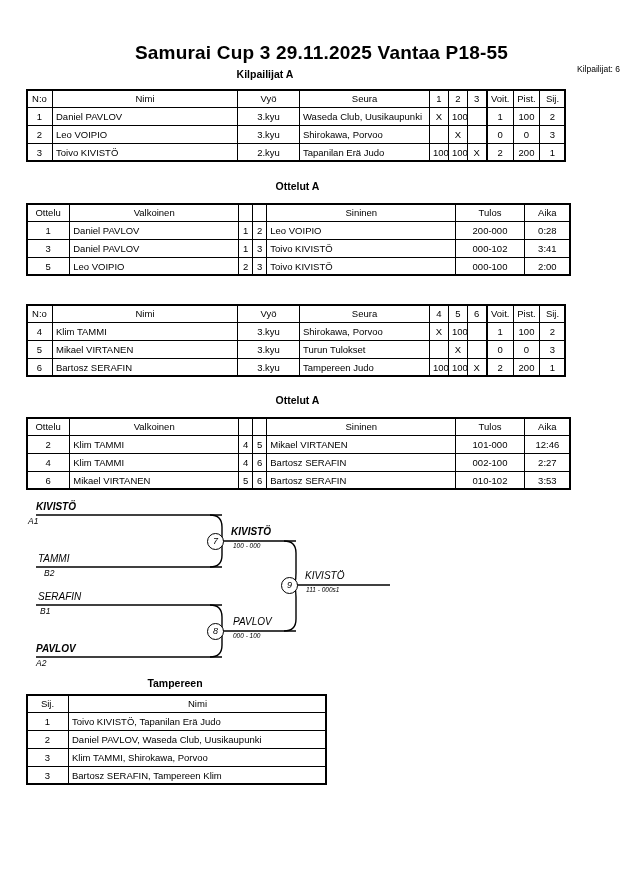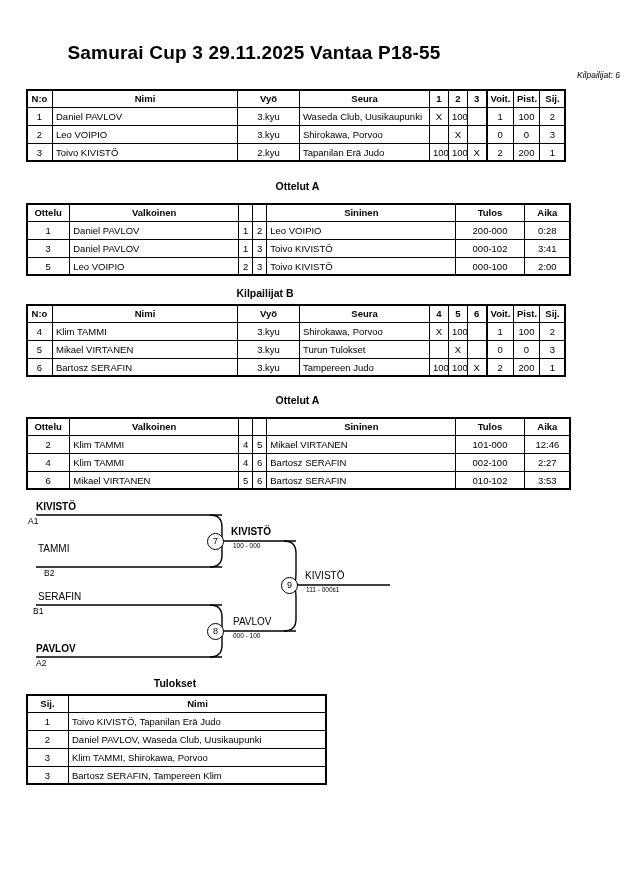--- a/index.html
+++ b/index.html
@@ -15,31 +15,30 @@
     color: #000000;
     overflow: hidden;
   }
   .page { position: relative; width: 630px; height: 891px; }
 
   
   .doc-title {
     position: absolute;
     left: 0; top: 42px;
     width: 508px;
-    text-align: center;
+    text-align: right;
     font-size: 19px;
     font-weight: bold;
     letter-spacing: 0.2px;
   }
   .competitor-count {
     position: absolute;
-    right: 10px; top: 70px;
+    right: 10px; top: 64px;
     font-size: 8.5px;
     text-align: right;
-    font-style: italic;
   }
   .section-caption {
     position: absolute;
     font-size: 10.5px;
     font-weight: bold;
     text-align: center;
   }
 
   
   table.grid {
@@ -52,21 +51,21 @@
   table.grid td, table.grid th {
     border: 1px solid #000;
     padding: 0 3px;
     height: 17px;
     font-weight: normal;
     line-height: 15px;
     overflow: hidden;
     white-space: nowrap;
   }
   table.grid thead th {
-    font-weight: bold;
+    font-weight: normal;
     text-align: center;
     height: 17px;
   }
   .c { text-align: center; }
   .l { text-align: left; }
   .b { font-weight: bold; }
   .thickleft { border-left: 2px solid #000 !important; }
 
   
   .frame {
@@ -96,21 +95,21 @@
   .match-tbl col.blue  { width: 188px; }
   .match-tbl col.tulos { width: 68px; }
   .match-tbl col.aika  { width: 46px; }
 
   
   .res-tbl { width: 300px; }
   .res-tbl col.sij  { width: 42px; }
   .res-tbl col.nimi { width: 258px; }
 
   
-  .bracket { position: absolute; left: 0; top: 495px; width: 520px; height: 180px; }
+  .bracket { position: absolute; left: 0; top: 495px; width: 520px; height: 180px; font-style: italic; }
   .bracket svg { position: absolute; left: 0; top: 0; }
   .bk-label {
     position: absolute;
     font-size: 10px;
     font-weight: bold;
     white-space: nowrap;
   }
   .bk-label.plain { font-weight: normal; }
   .bk-seed {
     position: absolute;
@@ -134,20 +133,21 @@
   }
 </style>
 </head>
 <body>
 
 <div class="page">
 
   <div class="doc-title">Samurai Cup 3  29.11.2025  Vantaa   P18-55</div>
   <div class="competitor-count">Kilpailijat: 6</div>
 
+  <div class="section-caption" style="left:25px; top:68px; width:480px;">Kilpailijat A</div>
 
   <table class="grid pool-tbl" id="pool-a-table" style="left:26px; top:89px;">
     <colgroup>
       <col class="no">
         <col class="nimi">
         <col class="vyo">
         <col class="seura">
       <col class="m">
         <col class="m">
         <col class="m">
@@ -256,21 +256,20 @@
           <td class="l">Leo VOIPIO</td>
           <td class="c">2</td>
           <td class="c">3</td>
           <td class="l b">Toivo KIVISTÖ</td>
           <td class="c">000-100</td>
           <td class="c">2:00</td>
         </tr>
       </tbody>
   </table>
 
-  <div class="section-caption" style="left:25px; top:287px; width:480px;">Kilpailijat B</div>
 
   <table class="grid pool-tbl" id="pool-b-table" style="left:26px; top:304px;">
     <colgroup>
       <col class="no">
         <col class="nimi">
         <col class="vyo">
         <col class="seura">
       <col class="m">
         <col class="m">
         <col class="m">
@@ -407,43 +406,43 @@
 
       <path d="M 284 46 Q 296 46 296 58 L 296 78 Q 296 90 292 90" fill="none" stroke="#000" stroke-width="1.4"></path>
       <path d="M 284 136 Q 296 136 296 124 L 296 102 Q 296 90 292 90" fill="none" stroke="#000" stroke-width="1.4"></path>
 
       <line x1="296" y1="90" x2="390" y2="90" stroke="#000" stroke-width="1.4"></line>
     </svg>
 
     <div class="bk-label" style="left:36px; top:6px;">KIVISTÖ</div>
     <div class="bk-seed" style="left:28px; top:21px;">A1</div>
 
-    <div class="bk-label plain" style="left:38px; top:48px;">TAMMI</div>
+    <div class="bk-label plain" style="left:38px; top:58px;">TAMMI</div>
     <div class="bk-seed" style="left:44px; top:73px;">B2</div>
 
     <div class="bk-label plain" style="left:38px; top:96px;text-align:center;">SERAFIN</div>
-    <div class="bk-seed" style="left:21px; top:111px;padding-left:12px;">B1</div>
+    <div class="bk-seed" style="left:28px; top:111px;padding-left:12px;">B1</div>
 
     <div class="bk-label" style="left:36px; top:148px;">PAVLOV</div>
     <div class="bk-seed" style="left:36px; top:163px;">A2</div>
 
     <div class="bk-num" style="left:207px; top:38px;">7</div>
     <div class="bk-label" style="left:231px; top:31px;">KIVISTÖ</div>
     <div class="bk-score" style="left:233px; top:47px;">100 - 000</div>
 
     <div class="bk-num" style="left:207px; top:128px;">8</div>
     <div class="bk-label plain" style="left:233px; top:121px;">PAVLOV</div>
     <div class="bk-score" style="left:233px; top:137px;">000 - 100</div>
 
     <div class="bk-num" style="left:281px; top:82px;">9</div>
     <div class="bk-label plain" style="left:305px; top:75px;">KIVISTÖ</div>
     <div class="bk-score" style="left:306px; top:91px;">111 - 000s1</div>
   </div>
 
-  <div class="section-caption" style="left:25px; top:677px; width:300px;">Tulokset</div>
+  <div class="section-caption" style="left:25px; top:677px; width:300px;">Tampereen</div>
 
   <table class="grid res-tbl" id="results-table" style="left:26px; top:694px;">
     <colgroup>
         <col class="sij">
         <col class="nimi">
       </colgroup>
     <thead>
       <tr>
         <th class="c">Sij.</th>
         <th class="c">Nimi</th>

